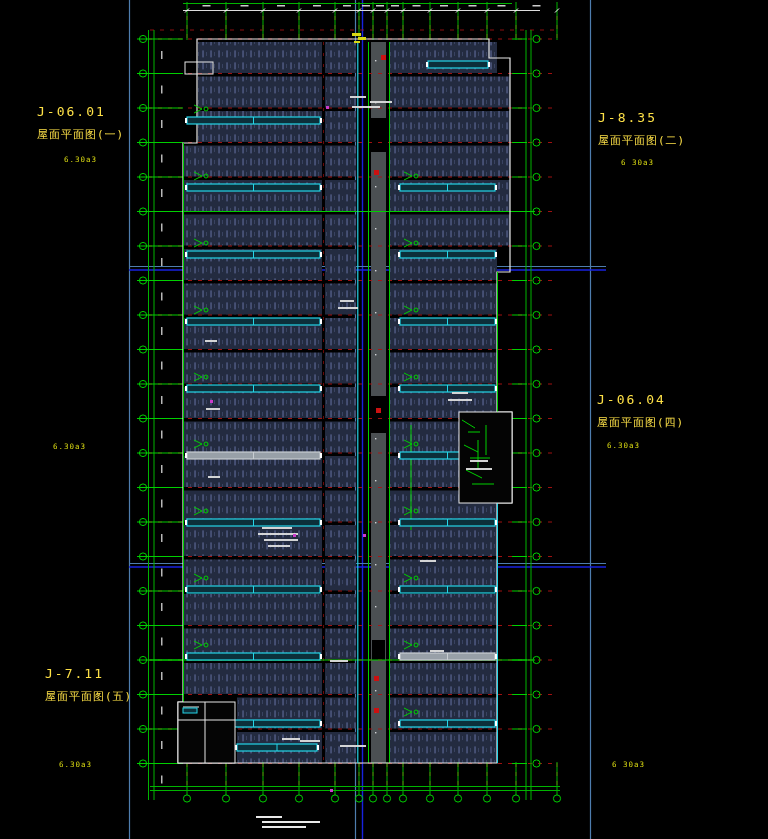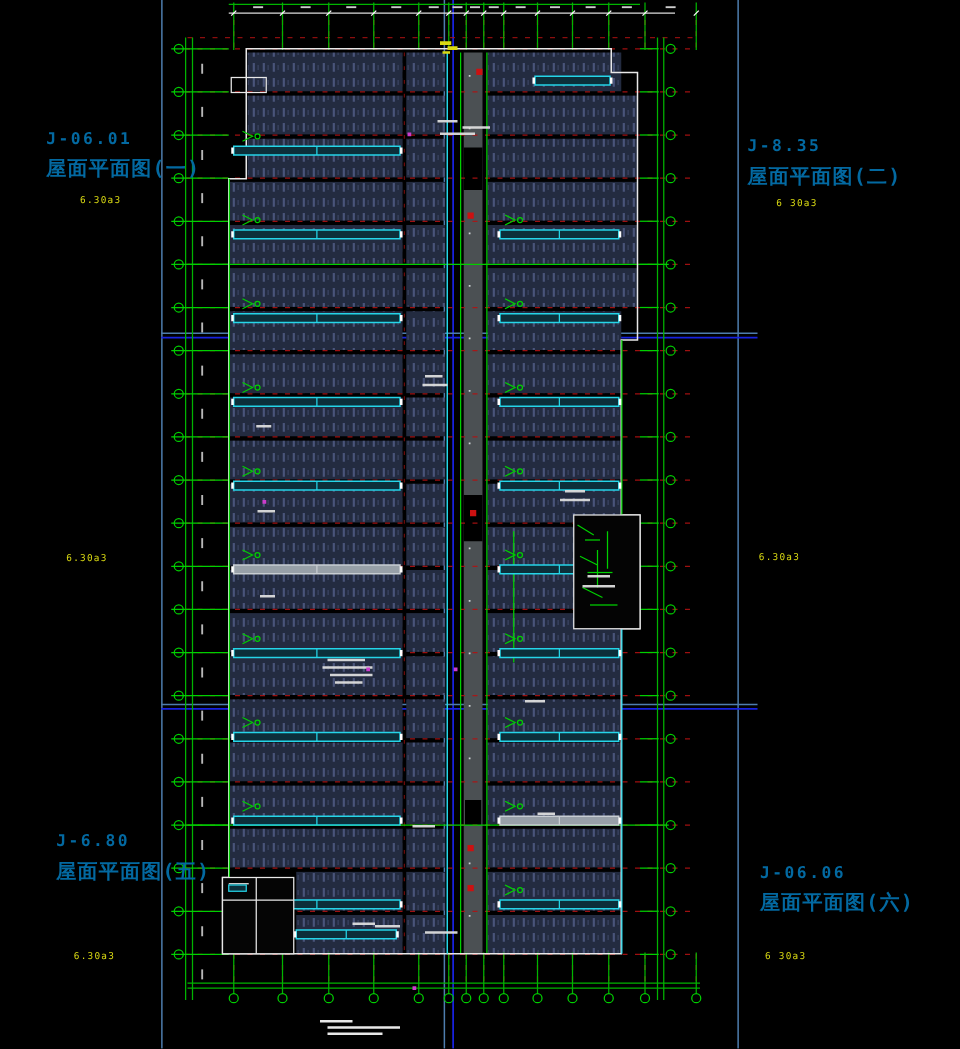--- a/index.html
+++ b/index.html
@@ -1,23 +1,23 @@
 <!DOCTYPE html>
 <html><head>
 <meta charset="utf-8">
 <style>
   html,body{margin:0;padding:0;background:#000;}
   #sheet{
     position:relative;width:768px;height:839px;background:#000;
     overflow:hidden;font-family:"DejaVu Sans Mono","Liberation Mono",monospace;
   }
   #cadwrap{position:absolute;left:0;top:0;width:768px;height:839px;}
-  .plan-label{position:absolute;color:#0369a1;white-space:nowrap;font-weight:bold;}
+  .plan-label{position:absolute;color:#fde047;white-space:nowrap;}
   .plan-label .code{font-size:13px;letter-spacing:2px;line-height:16px;margin-bottom:7px;}
-  .plan-label .ptitle{font-size:16px;letter-spacing:1px;line-height:15px;}
+  .plan-label .ptitle{font-size:11px;letter-spacing:1px;line-height:15px;}
   .rev-note{position:absolute;color:#d9d912;font-size:7.5px;font-weight:normal;letter-spacing:1px;white-space:nowrap;}
 </style>
 </head>
 <body>
 
 <div id="sheet">
   <div id="cadwrap"><svg width="768" height="839" viewBox="0 0 768 839">
         <defs>
           <pattern id="ptex" width="8" height="12" patternUnits="userSpaceOnUse">
             <rect x="0" y="0" width="8" height="12" fill="#232b40"></rect>
@@ -575,26 +575,26 @@
   <div class="rev-note" style="left:64px;top:155px">6.30a3</div>
 
   <div class="plan-label" style="left:598px;top:110px">
     <div class="code">J-8.35</div>
     <div class="ptitle">屋面平面图(二)</div>
   </div>
   <div class="rev-note" style="left:621px;top:158px">6 30a3</div>
 
   <div class="rev-note" style="left:53px;top:442px">6.30a3</div>
 
+  <div class="plan-label" style="left:597px;top:392px">
+    <div class="code">J-06.04</div>
+    <div class="ptitle">屋面平面图(四)</div>
+  </div>
   <div class="rev-note" style="left:607px;top:441px">6.30a3</div>
 
   <div class="plan-label" style="left:45px;top:666px">
-    <div class="code">J-6.80</div>
+    <div class="code">J-7.11</div>
     <div class="ptitle">屋面平面图(五)</div>
   </div>
   <div class="rev-note" style="left:59px;top:760px">6.30a3</div>
 
-  <div class="plan-label" style="left:608px;top:691px">
-    <div class="code">J-06.06</div>
-    <div class="ptitle">屋面平面图(六)</div>
-  </div>
   <div class="rev-note" style="left:612px;top:760px">6 30a3</div>
 </div>
 
 </body></html>

